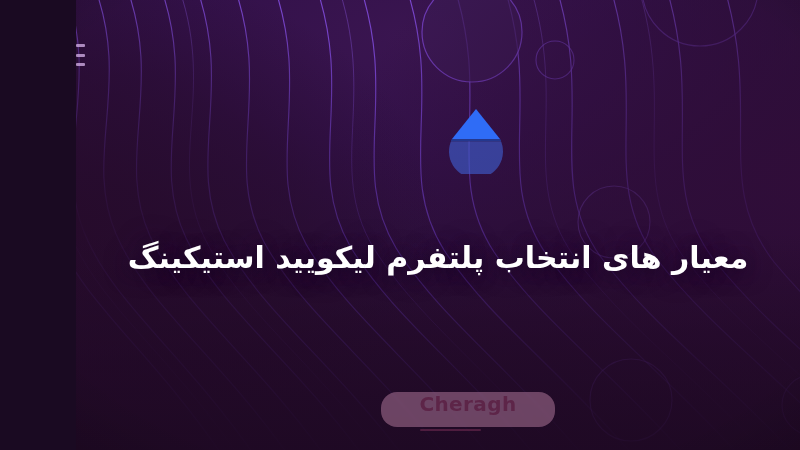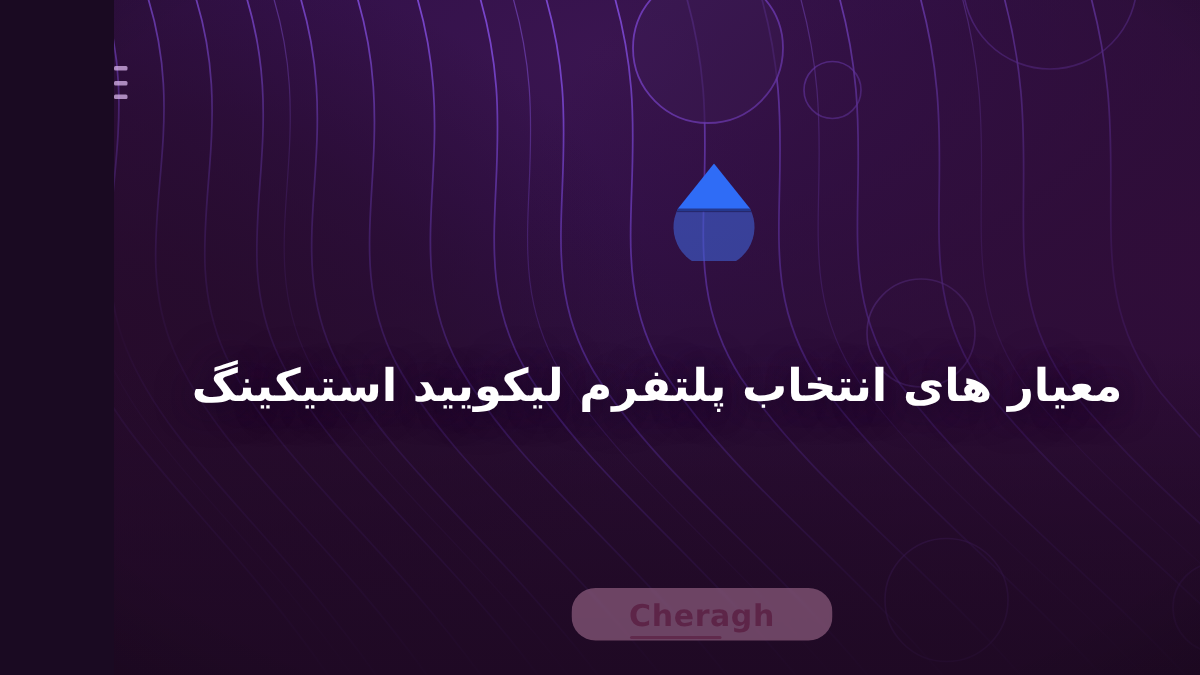--- a/index.html
+++ b/index.html
@@ -83,21 +83,20 @@
   
   #watermark-badge {
     position: absolute;
     left: 305px;
     top: 392px;
     width: 174px;
     height: 35px;
     border-radius: 16px;
     background: rgba(214,150,186,0.42);
     display: flex;
-    align-items: center;
     justify-content: center;
     backdrop-filter: blur(1px);
   }
   #watermark-text {
     position: relative;
     color: #5d2347;
     font-size: 20px;
     font-weight: 700;
     letter-spacing: 0.4px;
     direction: ltr;

